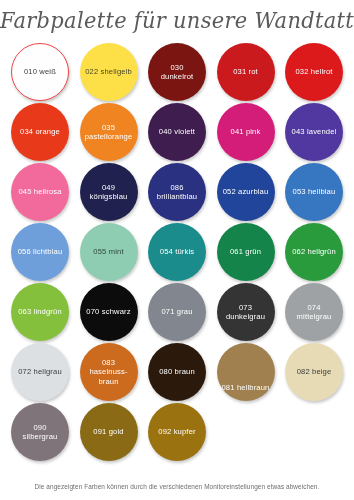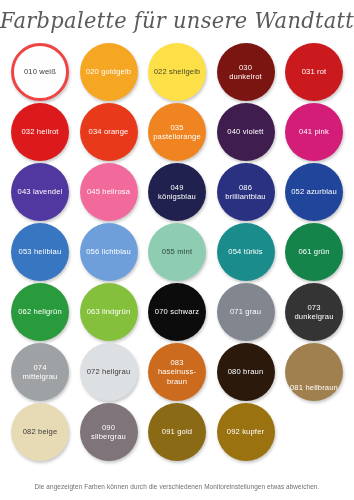--- a/index.html
+++ b/index.html
@@ -54,21 +54,21 @@
     height: 58px;
     border-radius: 50%;
     display: flex;
     align-items: center;
     justify-content: center;
     text-align: center;
     box-sizing: border-box;
     filter: drop-shadow(1px 2px 1.5px rgba(0,0,0,0.22));
   }
   .swatch.outlined {
-    border: 3px solid #ef4444;
+    border: 1px solid #ef4444;
   }
   .swatch-label {
     font-family: "Liberation Sans", sans-serif;
     font-size: 7.6px;
     line-height: 9.4px;
     letter-spacing: 0.15px;
     padding: 0 2px;
     word-break: normal;
     white-space: pre-line;
   }
@@ -91,23 +91,20 @@
 <body>
 
 <div class="sheet">
 
   <div class="title">Farbpalette für unsere Wandtattoofolien</div>
 
   <div class="grid">
       <div class="swatch outlined" style="background: rgb(254, 254, 254);">
         <span class="swatch-label" style="color: rgb(59, 59, 59);">010 weiß</span>
       </div>
-      <div class="swatch" style="background: rgb(245, 166, 35);">
-        <span class="swatch-label" style="color: rgb(255, 255, 255);">020 goldgelb</span>
-      </div>
       <div class="swatch" style="background: #fde047;">
         <span class="swatch-label" style="color: rgb(74, 74, 42);">022 shellgelb</span>
       </div>
       <div class="swatch" style="background: rgb(123, 21, 17);">
         <span class="swatch-label" style="color: rgb(255, 255, 255);">030
 dunkelrot</span>
       </div>
       <div class="swatch" style="background: rgb(203, 26, 30);">
         <span class="swatch-label" style="color: rgb(255, 255, 255);">031 rot</span>
       </div>

